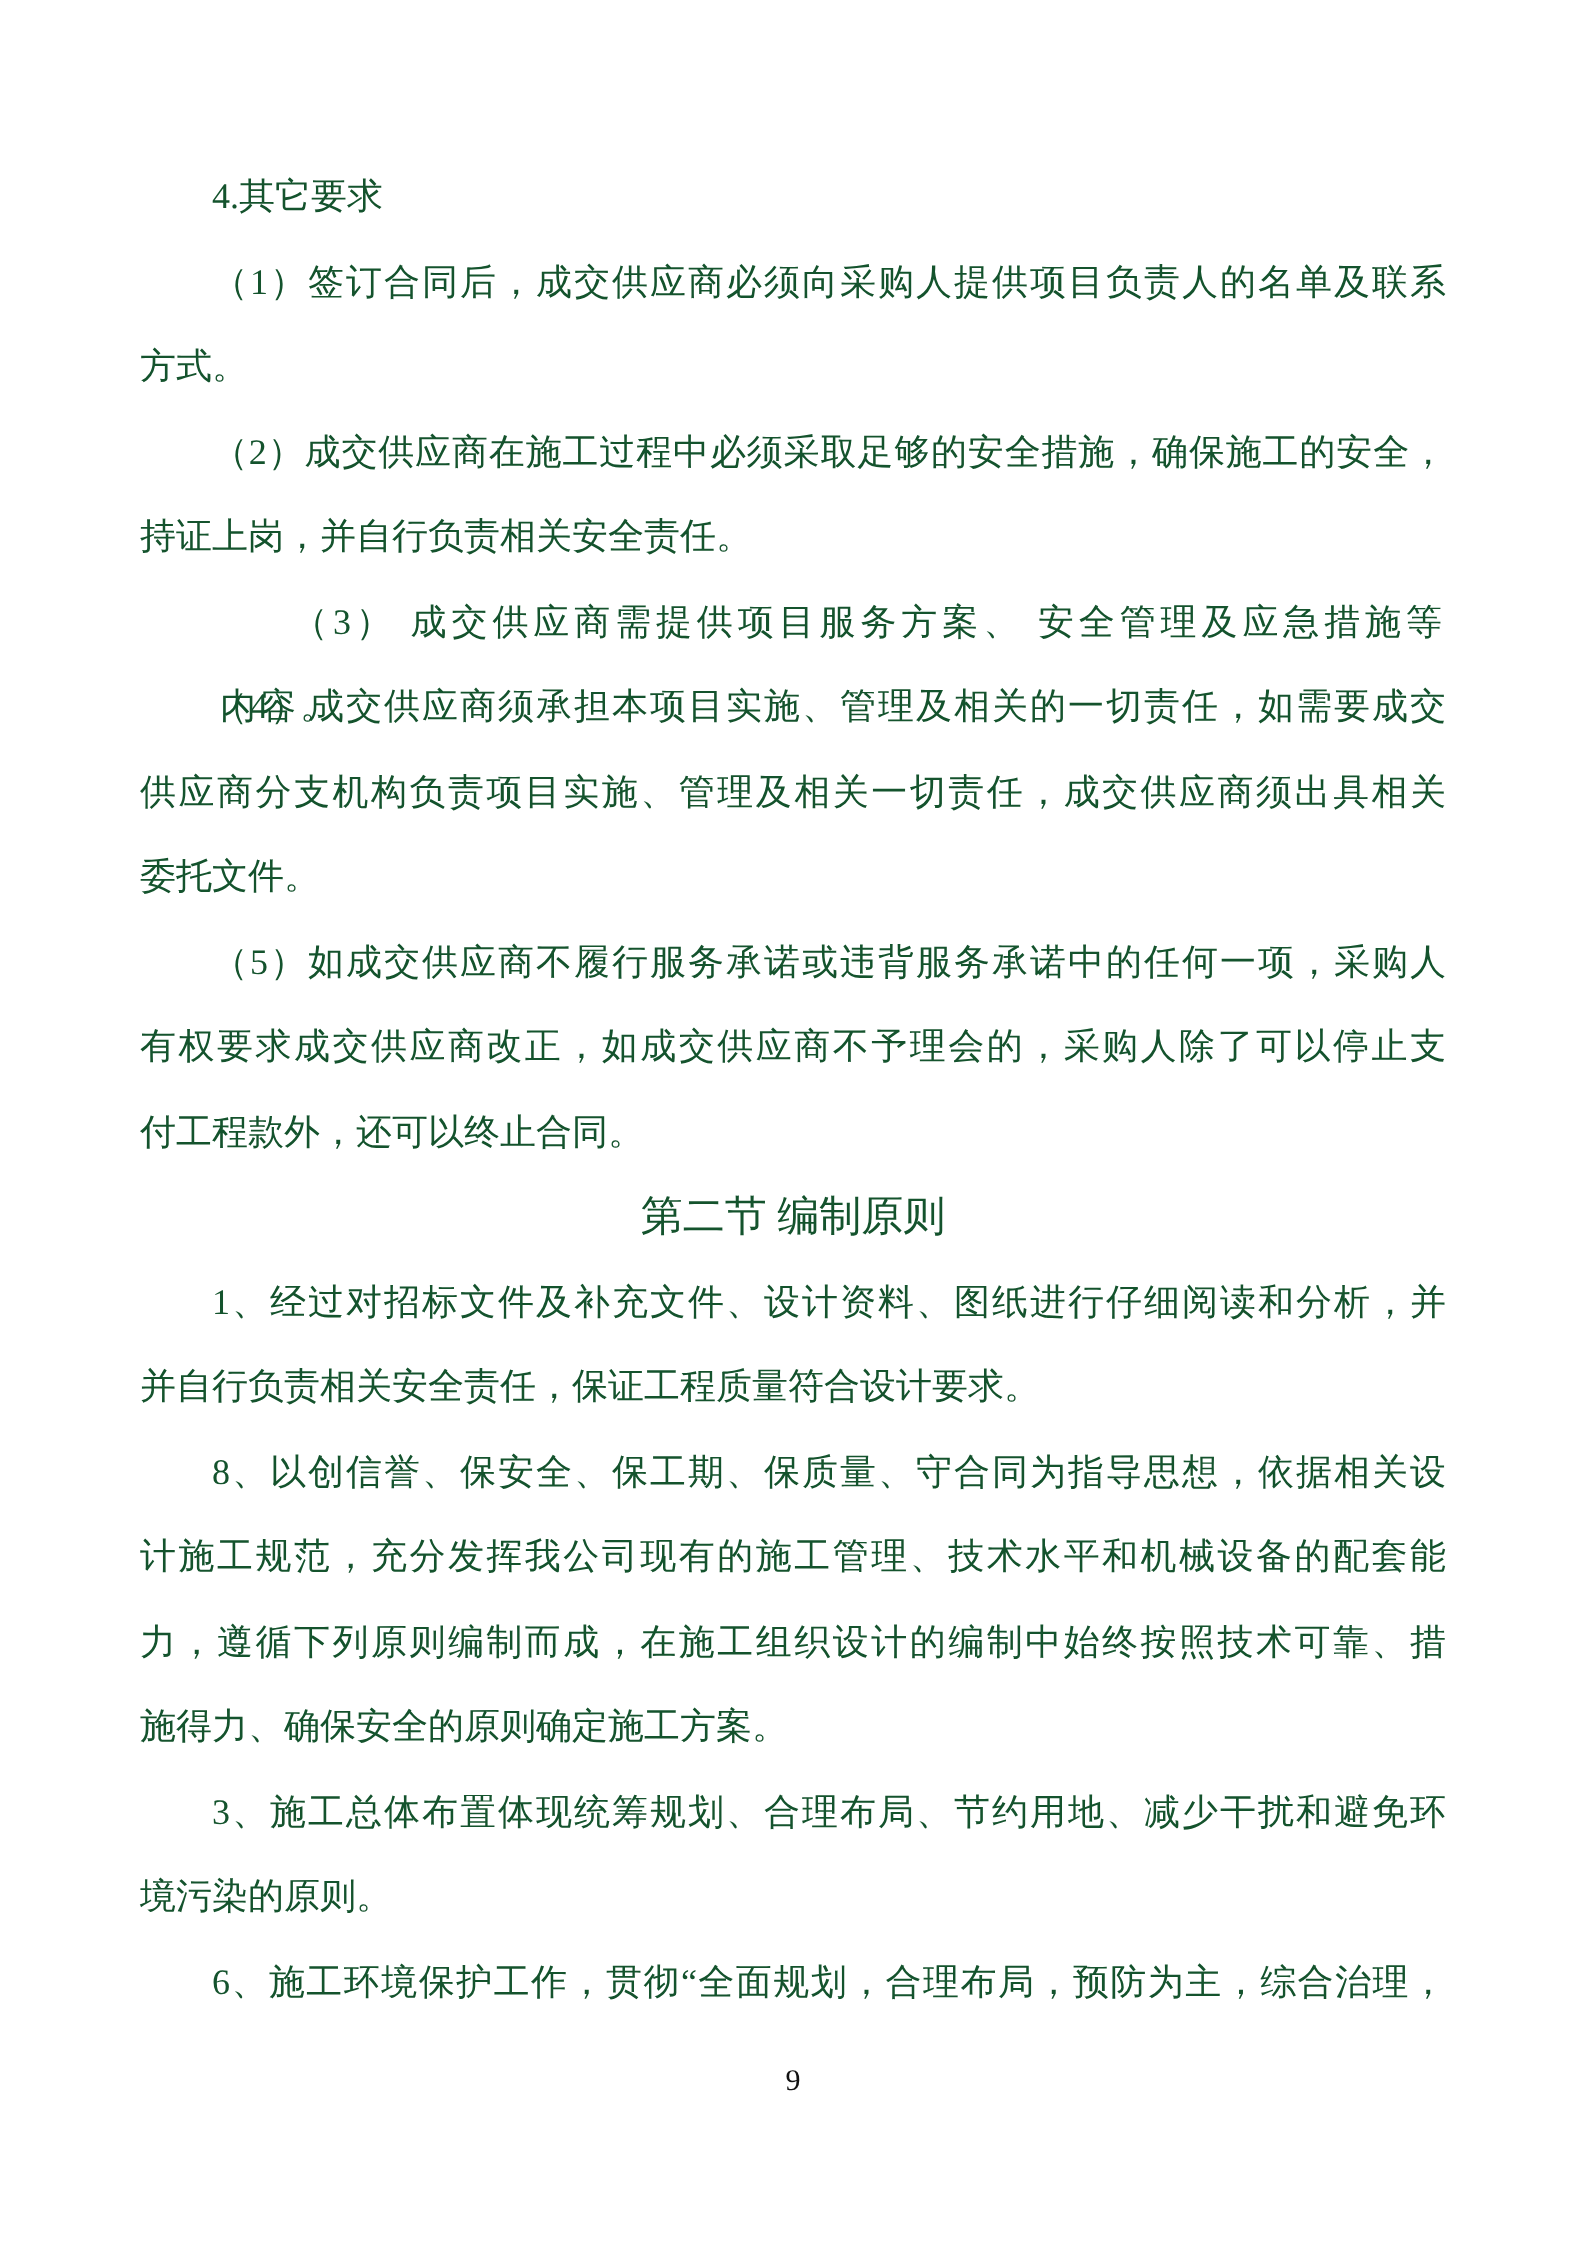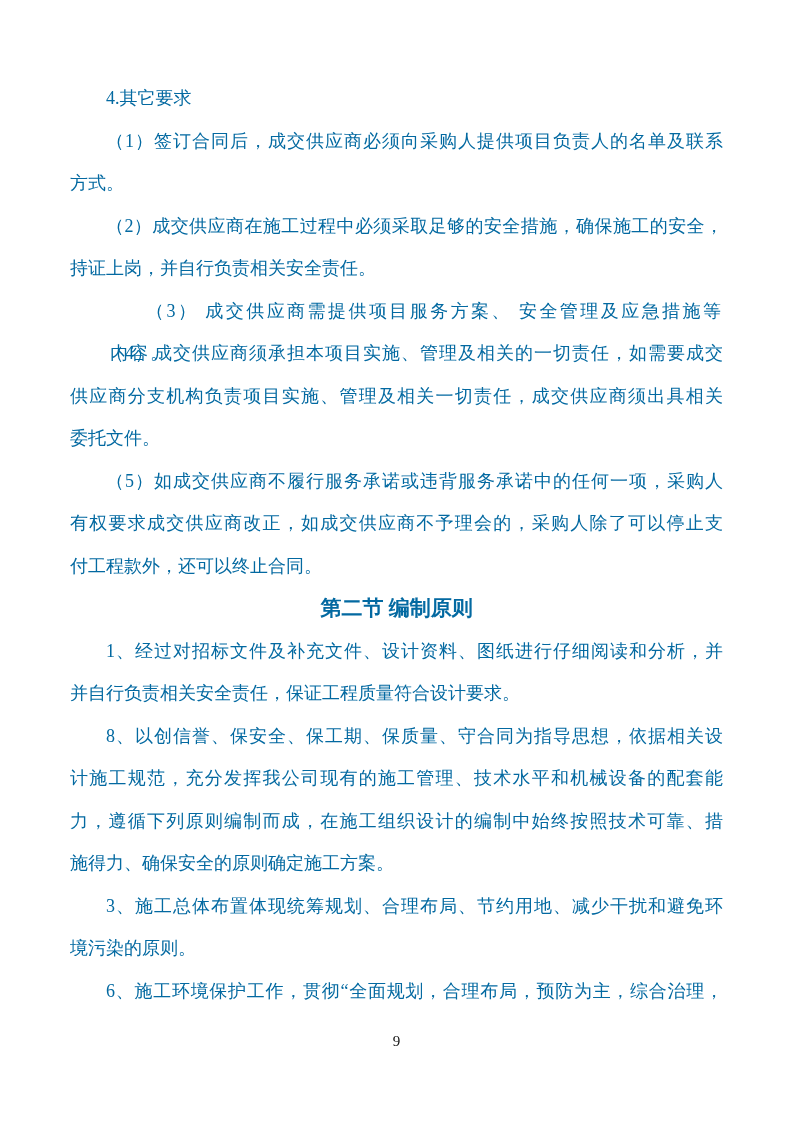--- a/index.html
+++ b/index.html
@@ -22,21 +22,21 @@
   .content {
     position: absolute;
     left: 70px;
     top: 77px;
     width: 653px;
   }
   .line {
     font-size: 18px;
     line-height: 42.5px;
     height: 42.5px;
-    color: #0369a1;
+    color: #14532d;
     text-align: justify;
     text-align-last: left;
     white-space: nowrap;
     font-kerning: none;
   }
   .line.wrapok {
     white-space: normal;
   }
   .line.indent {
     text-indent: 36px;
@@ -44,21 +44,21 @@
   .line.fill {
     white-space: normal;
     text-align-last: justify;
   }
   .line.loose {
     letter-spacing: 2px;
     margin-left: 40px;
   }
   .line.heading {
     font-size: 21px;
-    font-weight: bold;
+    font-weight: normal;
     text-align: right;
     text-align-last: center;
     text-indent: 0;
   }
   .page-number {
     position: absolute;
     top: 1030px;
     left: 0;
     width: 793px;
     height: 22px;

